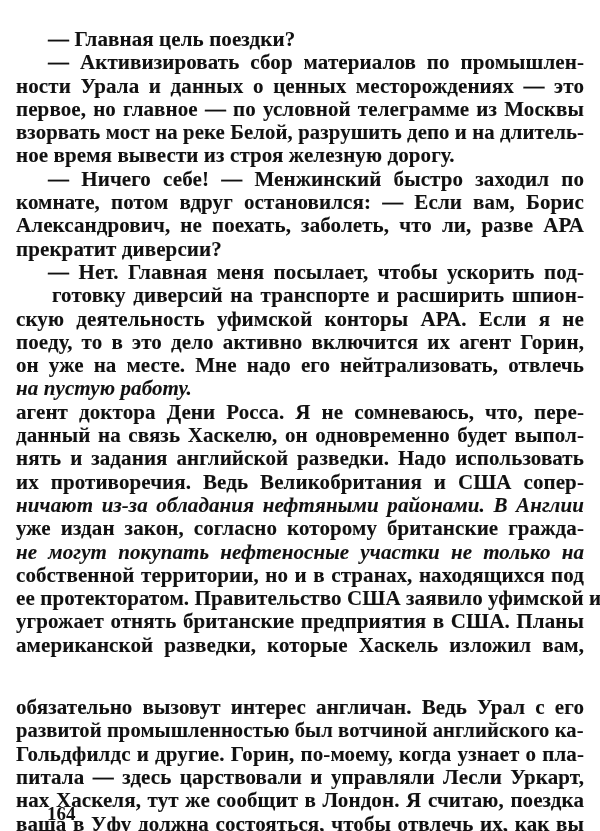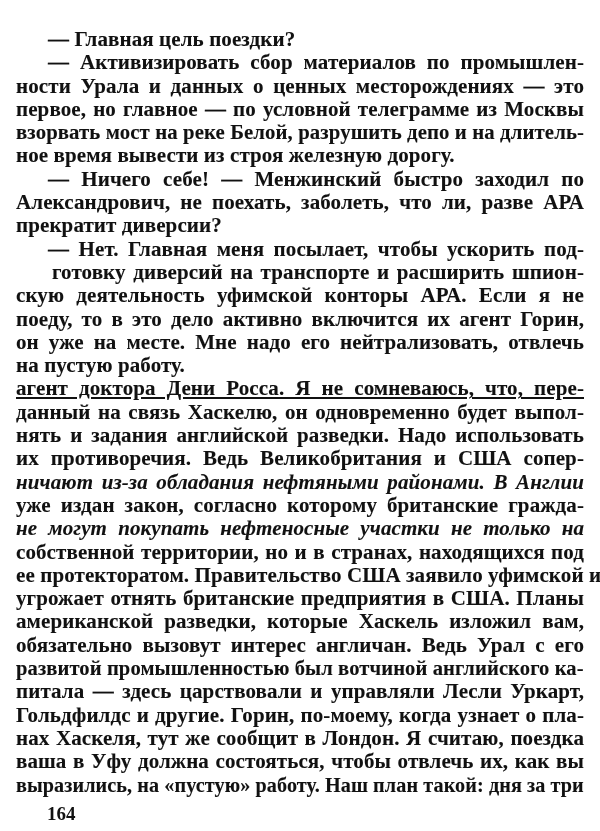--- a/index.html
+++ b/index.html
@@ -36,41 +36,42 @@
 
 <div class="page">
   <div class="text-block" id="text-block">
       <span class="line indent last" style="display: block;">— Главная цель поездки?</span>
       <span class="line indent" style="display: block;">— Активизировать сбор материалов по промышлен-</span>
       <span class="line" style="display: block;">ности Урала и данных о ценных месторождениях — это</span>
       <span class="line" style="display: block;">первое, но главное — по условной телеграмме из Москвы</span>
       <span class="line" style="display: block; transform-origin: left center; white-space: nowrap; text-align-last: left; transform: scaleX(0.9895); width: 574px;">взорвать мост на реке Белой, разрушить депо и на длитель-</span>
       <span class="line last" style="display: block;">ное время вывести из строя железную дорогу.</span>
       <span class="line indent" style="display: block;">— Ничего себе! — Менжинский быстро заходил по</span>
+      <span class="line" style="display: block;">комнате, потом вдруг остановился: — Если вам, Борис</span>
       <span class="line" style="display: block;">Александрович, не поехать, заболеть, что ли, разве АРА</span>
       <span class="line last" style="display: block;">прекратит диверсии?</span>
       <span class="line indent" style="display: block;">— Нет. Главная меня посылает, чтобы ускорить под-</span>
       <span class="line" style="display: block; margin-left: 36px;">готовку диверсий на транспорте и расширить шпион-</span>
       <span class="line" style="display: block;">скую деятельность уфимской конторы АРА. Если я не</span>
       <span class="line" style="display: block;">поеду, то в это дело активно включится их агент Горин,</span>
       <span class="line" style="display: block;">он уже на месте. Мне надо его нейтрализовать, отвлечь</span>
-      <span class="line last" style="display: block;">на пустую работу.</span>
-      <span class="line" style="display: block; text-decoration: underline;">агент доктора Дени Росса. Я не сомневаюсь, что, пере-</span>
+      <span class="line last" style="display: block; font-style: italic;">на пустую работу.</span>
+      <span class="line" style="display: block;">агент доктора Дени Росса. Я не сомневаюсь, что, пере-</span>
       <span class="line" style="display: block;">данный на связь Хаскелю, он одновременно будет выпол-</span>
       <span class="line" style="display: block;">нять и задания английской разведки. Надо использовать</span>
       <span class="line" style="display: block;">их противоречия. Ведь Великобритания и США сопер-</span>
       <span class="line" style="display: block; font-style: italic;">ничают из-за обладания нефтяными районами. В Англии</span>
       <span class="line" style="display: block;">уже издан закон, согласно которому британские гражда-</span>
       <span class="line" style="display: block; font-style: italic;">не могут покупать нефтеносные участки не только на</span>
       <span class="line" style="display: block;">собственной территории, но и в странах, находящихся под</span>
       <span class="line" style="display: block;">ее протекторатом. Правительство США заявило уфимской и</span>
       <span class="line" style="display: block;">угрожает отнять британские предприятия в США. Планы</span>
       <span class="line" style="display: block;">американской разведки, которые Хаскель изложил вам,</span>
-      <span class="line" style="display: block;">обязательно вызовут интерес англичан. Ведь Урал с его</span>
+      <span class="line" style="display: block; margin-top: 39px;">обязательно вызовут интерес англичан. Ведь Урал с его</span>
       <span class="line" style="display: block; transform-origin: left center; white-space: nowrap; text-align-last: left; transform: scaleX(0.9793); width: 580px;">развитой промышленностью был вотчиной английского ка-</span>
+      <span class="line" style="display: block;">Гольдфилдс и другие. Горин, по-моему, когда узнает о пла-</span>
       <span class="line" style="display: block;">питала — здесь царствовали и управляли Лесли Уркарт,</span>
-      <span class="line" style="display: block;">Гольдфилдс и другие. Горин, по-моему, когда узнает о пла-</span>
       <span class="line" style="display: block;">нах Хаскеля, тут же сообщит в Лондон. Я считаю, поездка</span>
       <span class="line" style="display: block;">ваша в Уфу должна состояться, чтобы отвлечь их, как вы</span>
       <span class="line" style="display: block; transform-origin: left center; white-space: nowrap; text-align-last: left; transform: scaleX(0.9595); width: 592px;">выразились, на «пустую» работу. Наш план такой: дня за три</span>
     </div>
   <div class="page-number">164</div>
 </div>
 
 </body></html>

